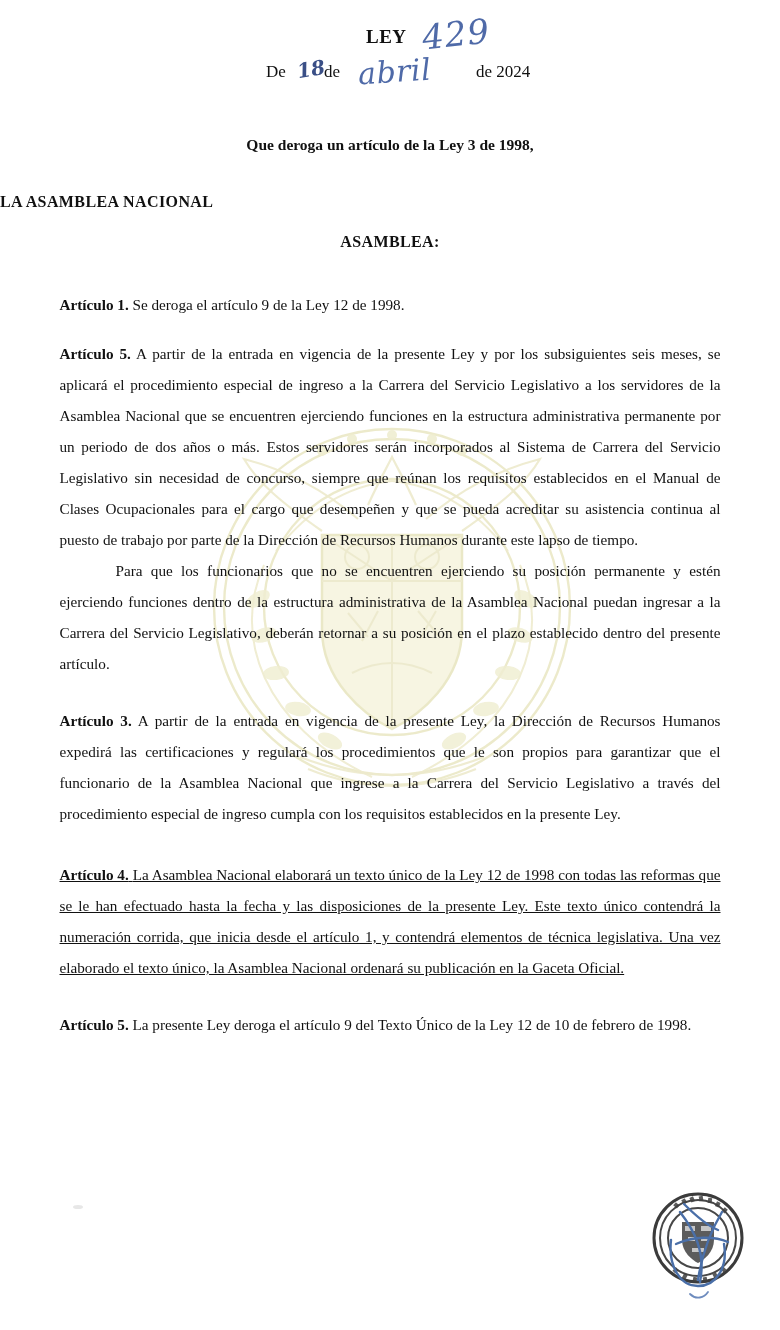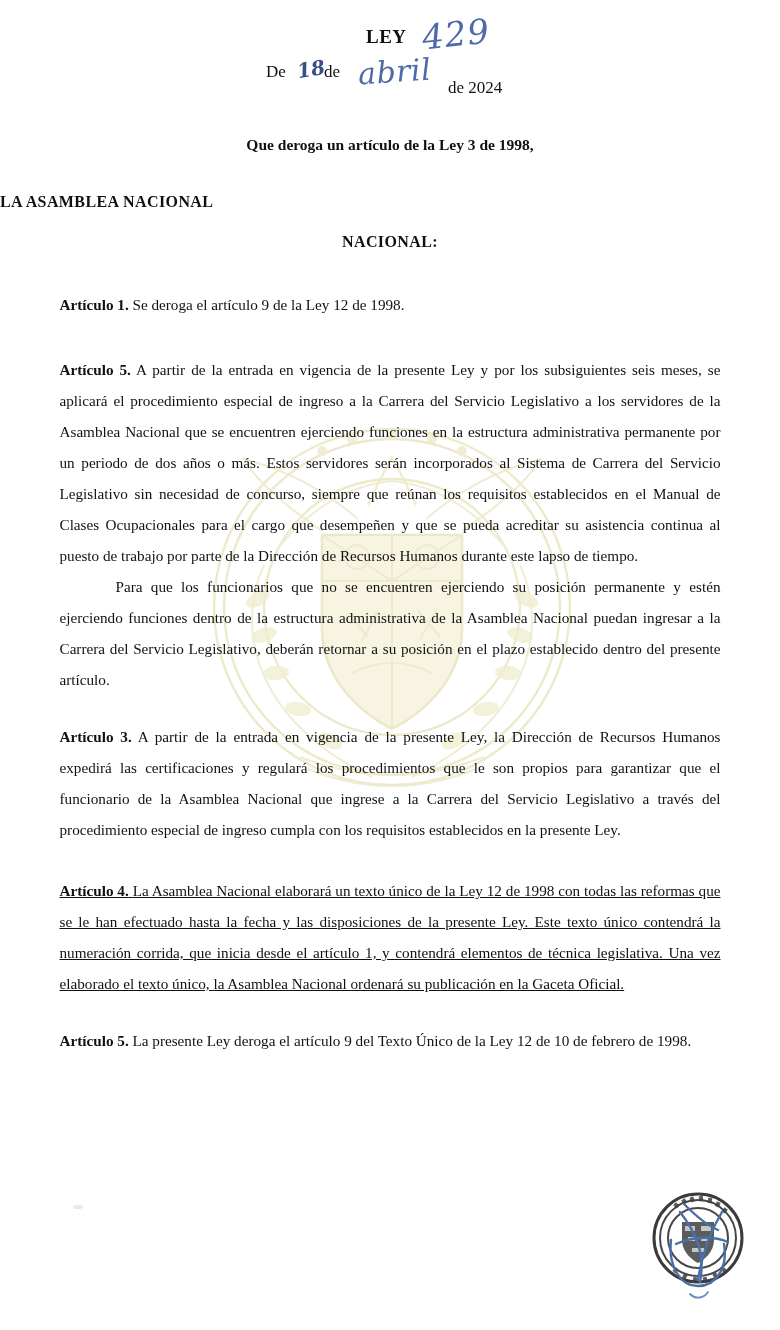--- a/index.html
+++ b/index.html
@@ -98,23 +98,22 @@
     top: -2px;
     font-family: "DejaVu Serif", serif;
     font-style: italic;
     font-size: 30px;
     color: #4f6aa8;
     transform: rotate(-4deg);
     letter-spacing: 0.5px;
   }
   .date-year {
     position: absolute;
-    left: 448px;
+    left: 476px;
     top: 6px;
-    margin-top: 16px;
   }
 
   
   .subtitle {
     position: relative;
     z-index: 2;
     margin: 43px auto 0;
     width: 640px;
     text-align: center;
     font-size: 15.5px;
@@ -159,21 +158,21 @@
     hyphens: none;
   }
   .para.indented {
     text-indent: 56px;
   }
   .art-label {
     font-weight: bold;
   }
 
   
-  #article-1 { margin-bottom: 34px; }
+  #article-1 { margin-bottom: 18px; }
   #article-2 { margin-bottom: 26px; }
   #article-3 { margin-bottom: 30px; }
   #article-4 { margin-bottom: 26px; text-decoration: underline; }
   #article-5 { margin-bottom: 11px; }
 
   
   .seal {
     position: absolute;
     right: 22px;
     bottom: 18px;
@@ -274,21 +273,21 @@
       <span class="date-year">de 2024</span>
     </div>
 
   </div>
 
   <div class="subtitle">
     <div>Que deroga un artículo de la Ley 3 de 1998,</div>
   </div>
 
   <div class="org-title">LA ASAMBLEA NACIONAL</div>
-  <div class="decreta">NACIONAL:</div>
+  <div class="decreta">ASAMBLEA:</div>
 
   <div class="body-wrap">
 
     <div class="article" id="article-1">
       <p class="para">
         <span class="art-label">Artículo 1.</span>
         <span>Se deroga el artículo 9 de la Ley 12 de 1998.</span>
       </p>
     </div>
 

